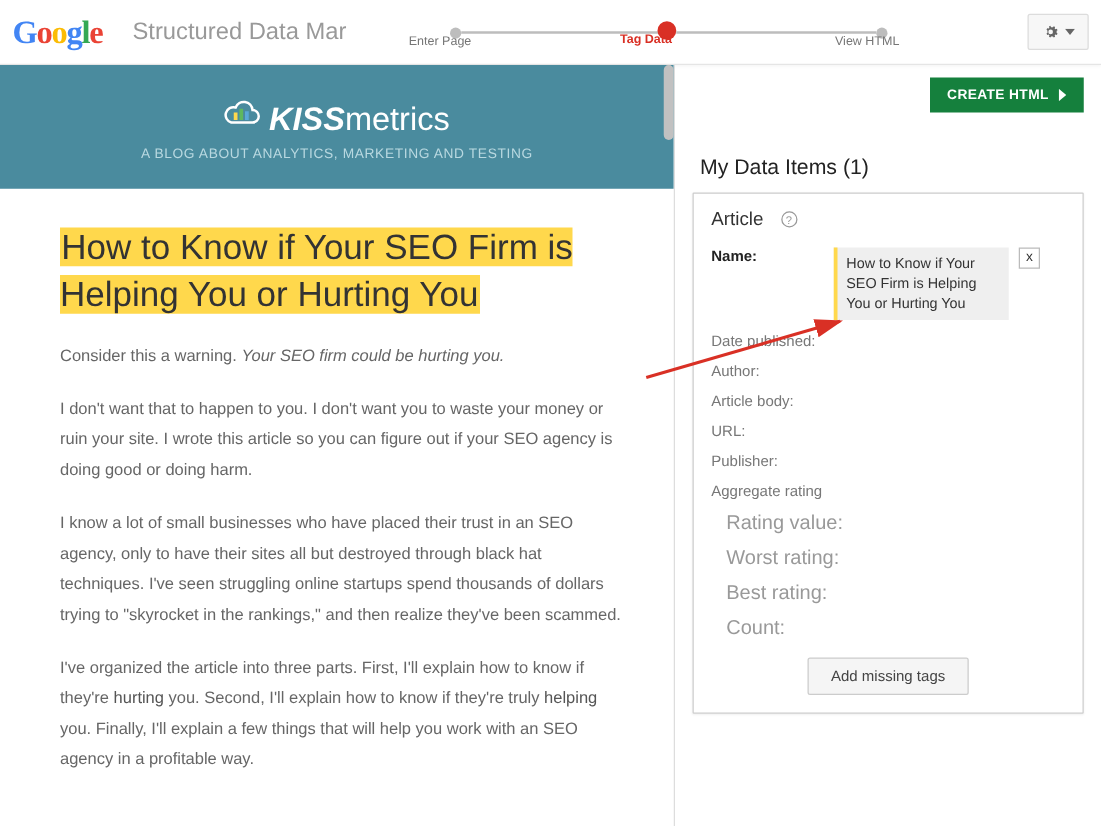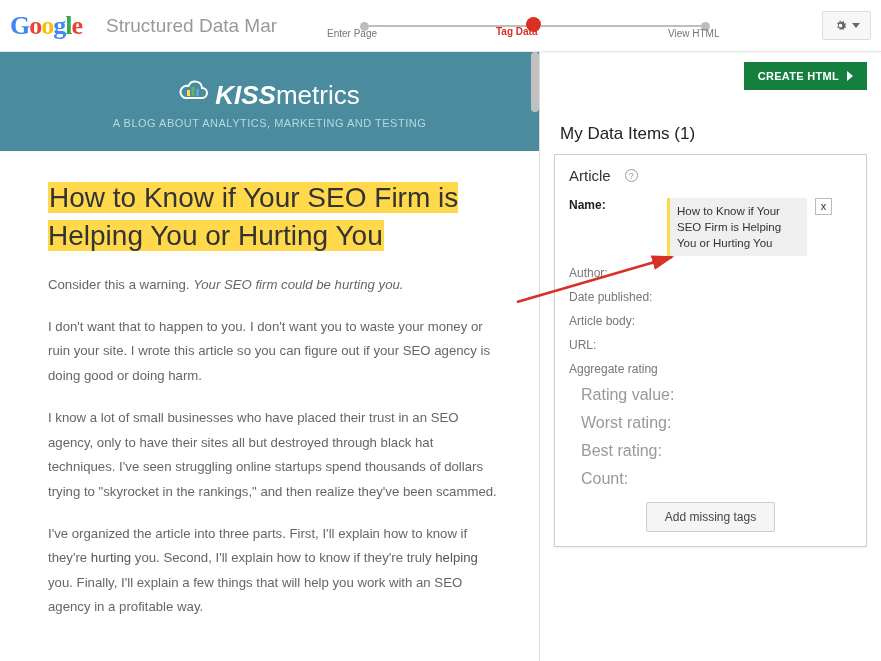--- a/index.html
+++ b/index.html
@@ -124,30 +124,33 @@
       <div class="card-title">
         <span>Article</span>
         <span class="help-icon">?</span>
       </div>
       <div class="field-row">
         <div class="field-label filled">Name:</div>
         <div class="name-value">How to Know if Your SEO Firm is Helping You or Hurting You</div>
         <button class="close-x">x</button>
       </div>
       <div class="field-row">
-          <div class="field-label">Author:</div>
+          <div class="field-label" style="width:120px">Date published:</div>
         </div>
       <div class="field-row">
-          <div class="field-label" style="width:120px">Date published:</div>
+          <div class="field-label">Author:</div>
         </div>
       <div class="field-row">
           <div class="field-label">Article body:</div>
         </div>
       <div class="field-row">
           <div class="field-label">URL:</div>
+        </div>
+      <div class="field-row">
+          <div class="field-label">Publisher:</div>
         </div>
       <div class="field-row">
           <div class="field-label" style="width:140px">Aggregate rating</div>
         </div>
       <div class="sub-fields">
         <div class="field-row">
             <div class="field-label">Rating value:</div>
           </div>
         <div class="field-row">
             <div class="field-label">Worst rating:</div>

